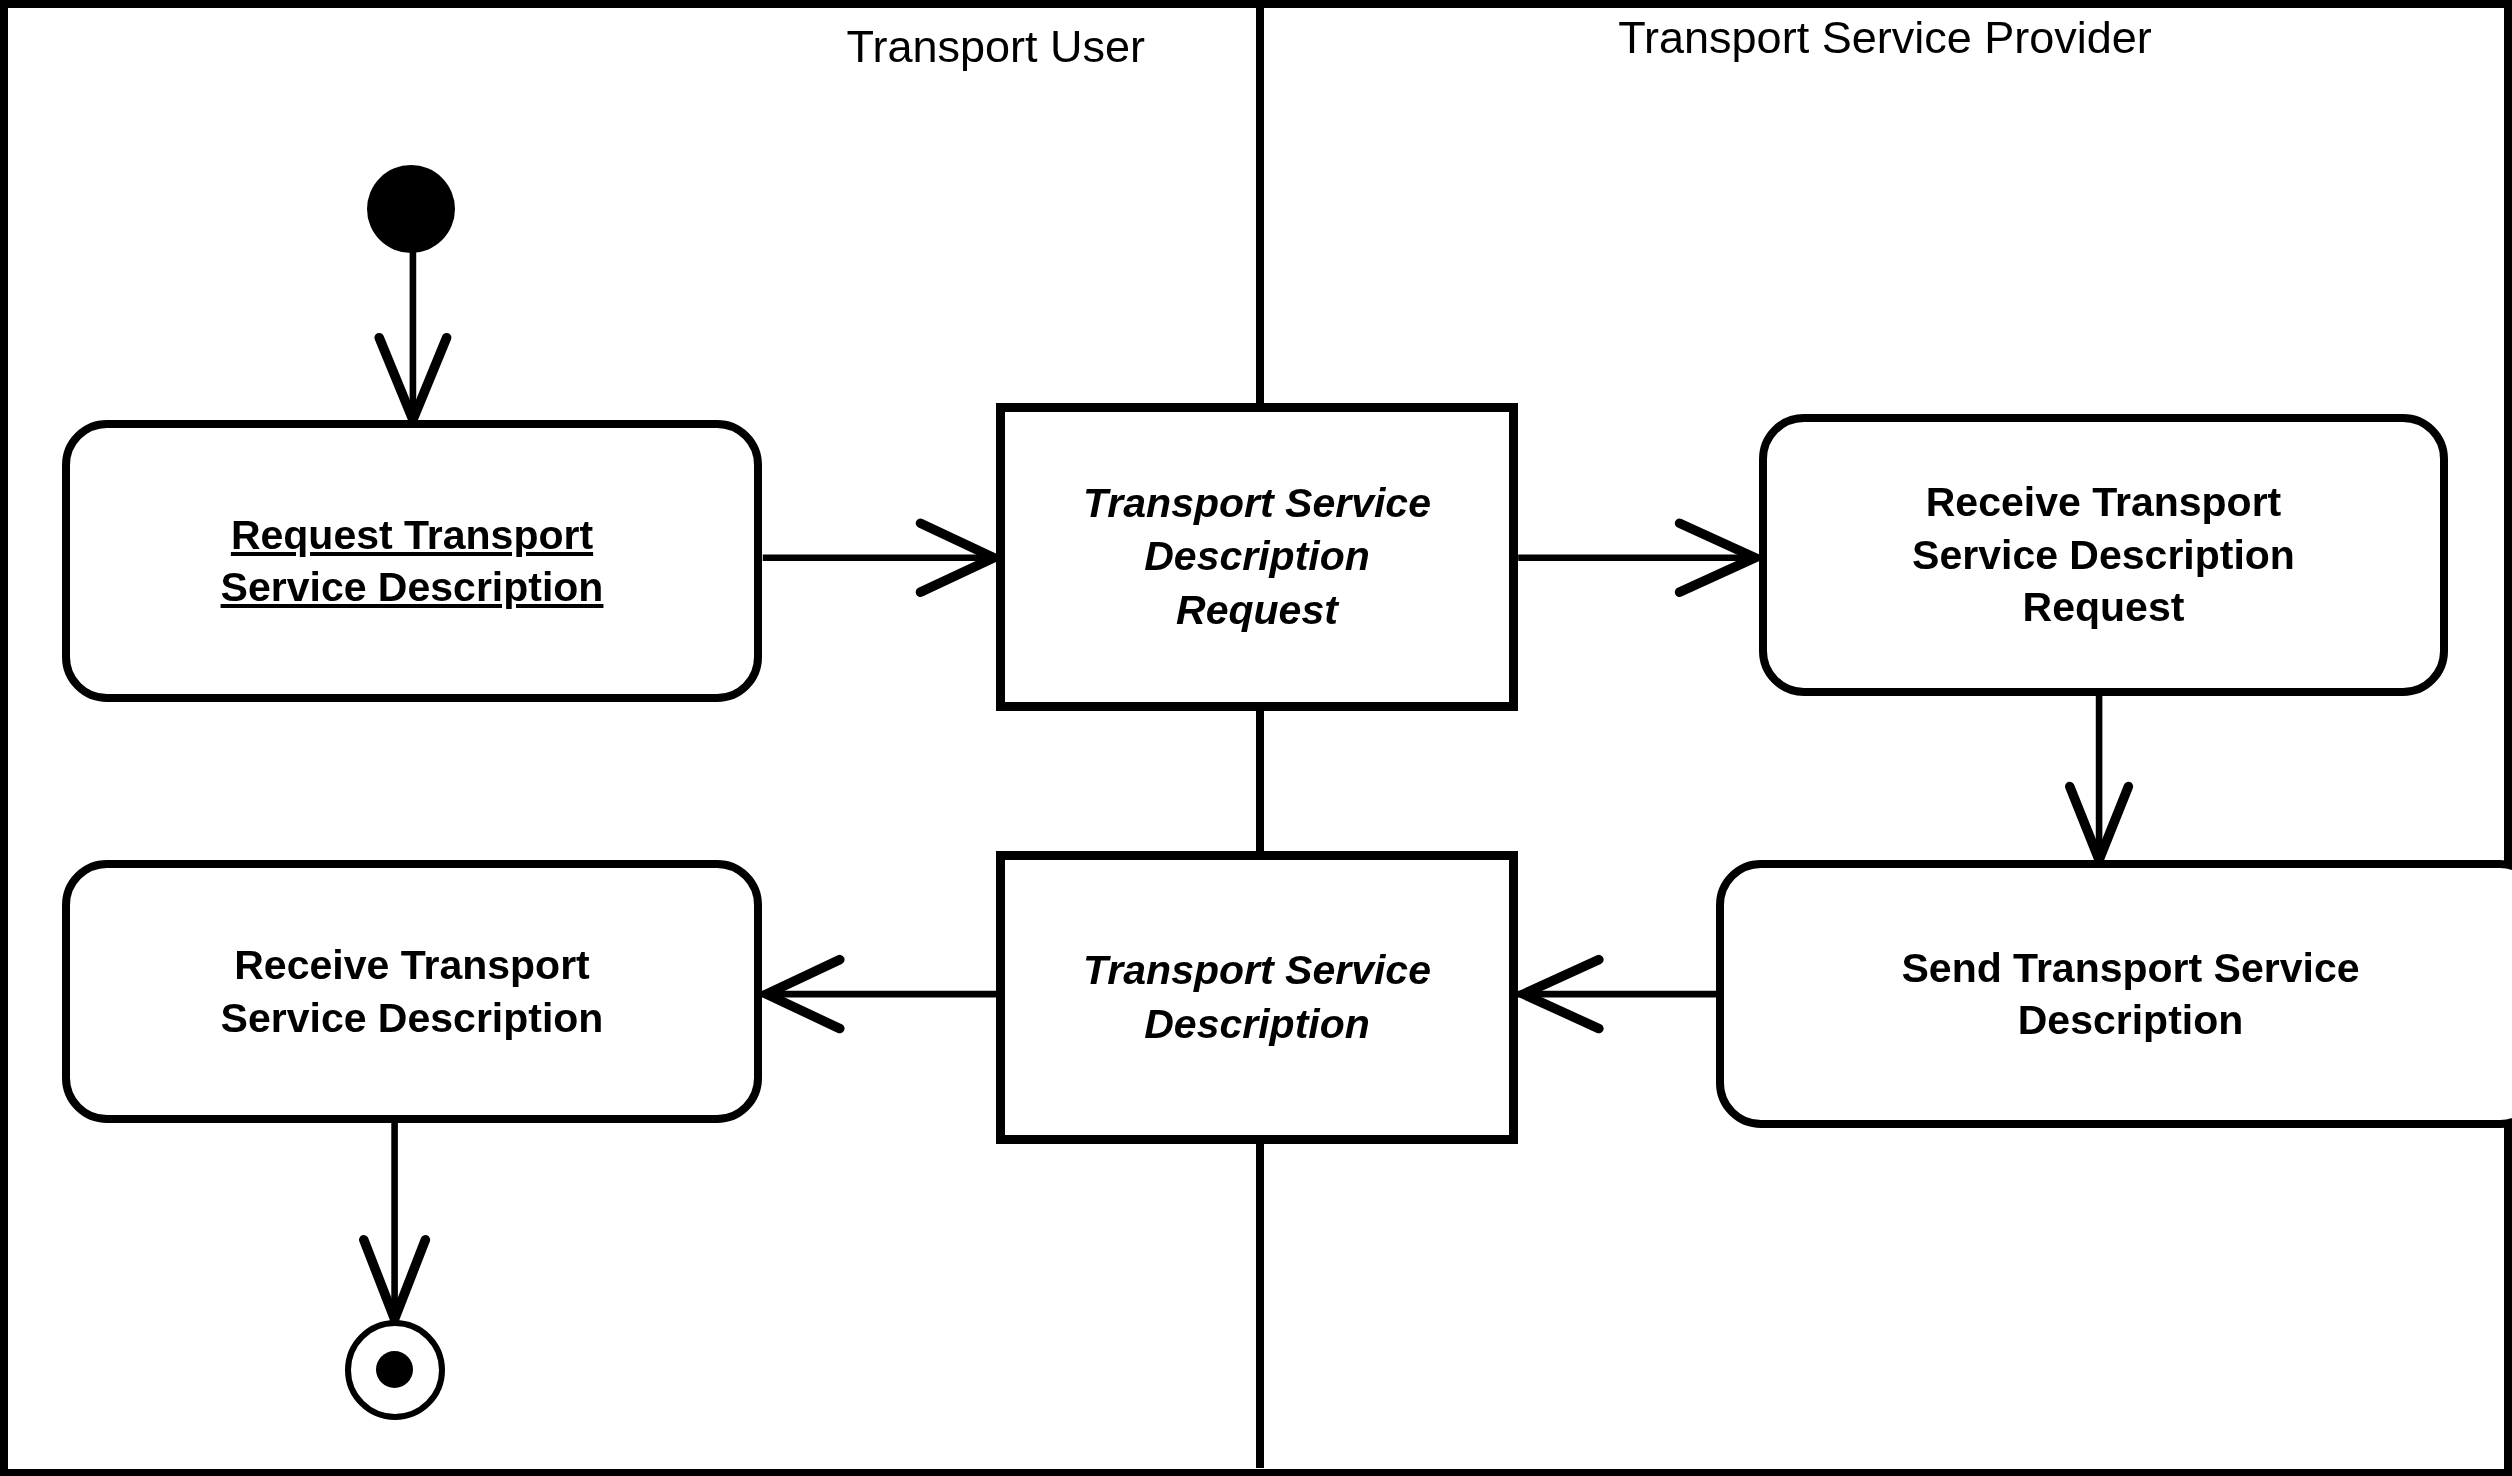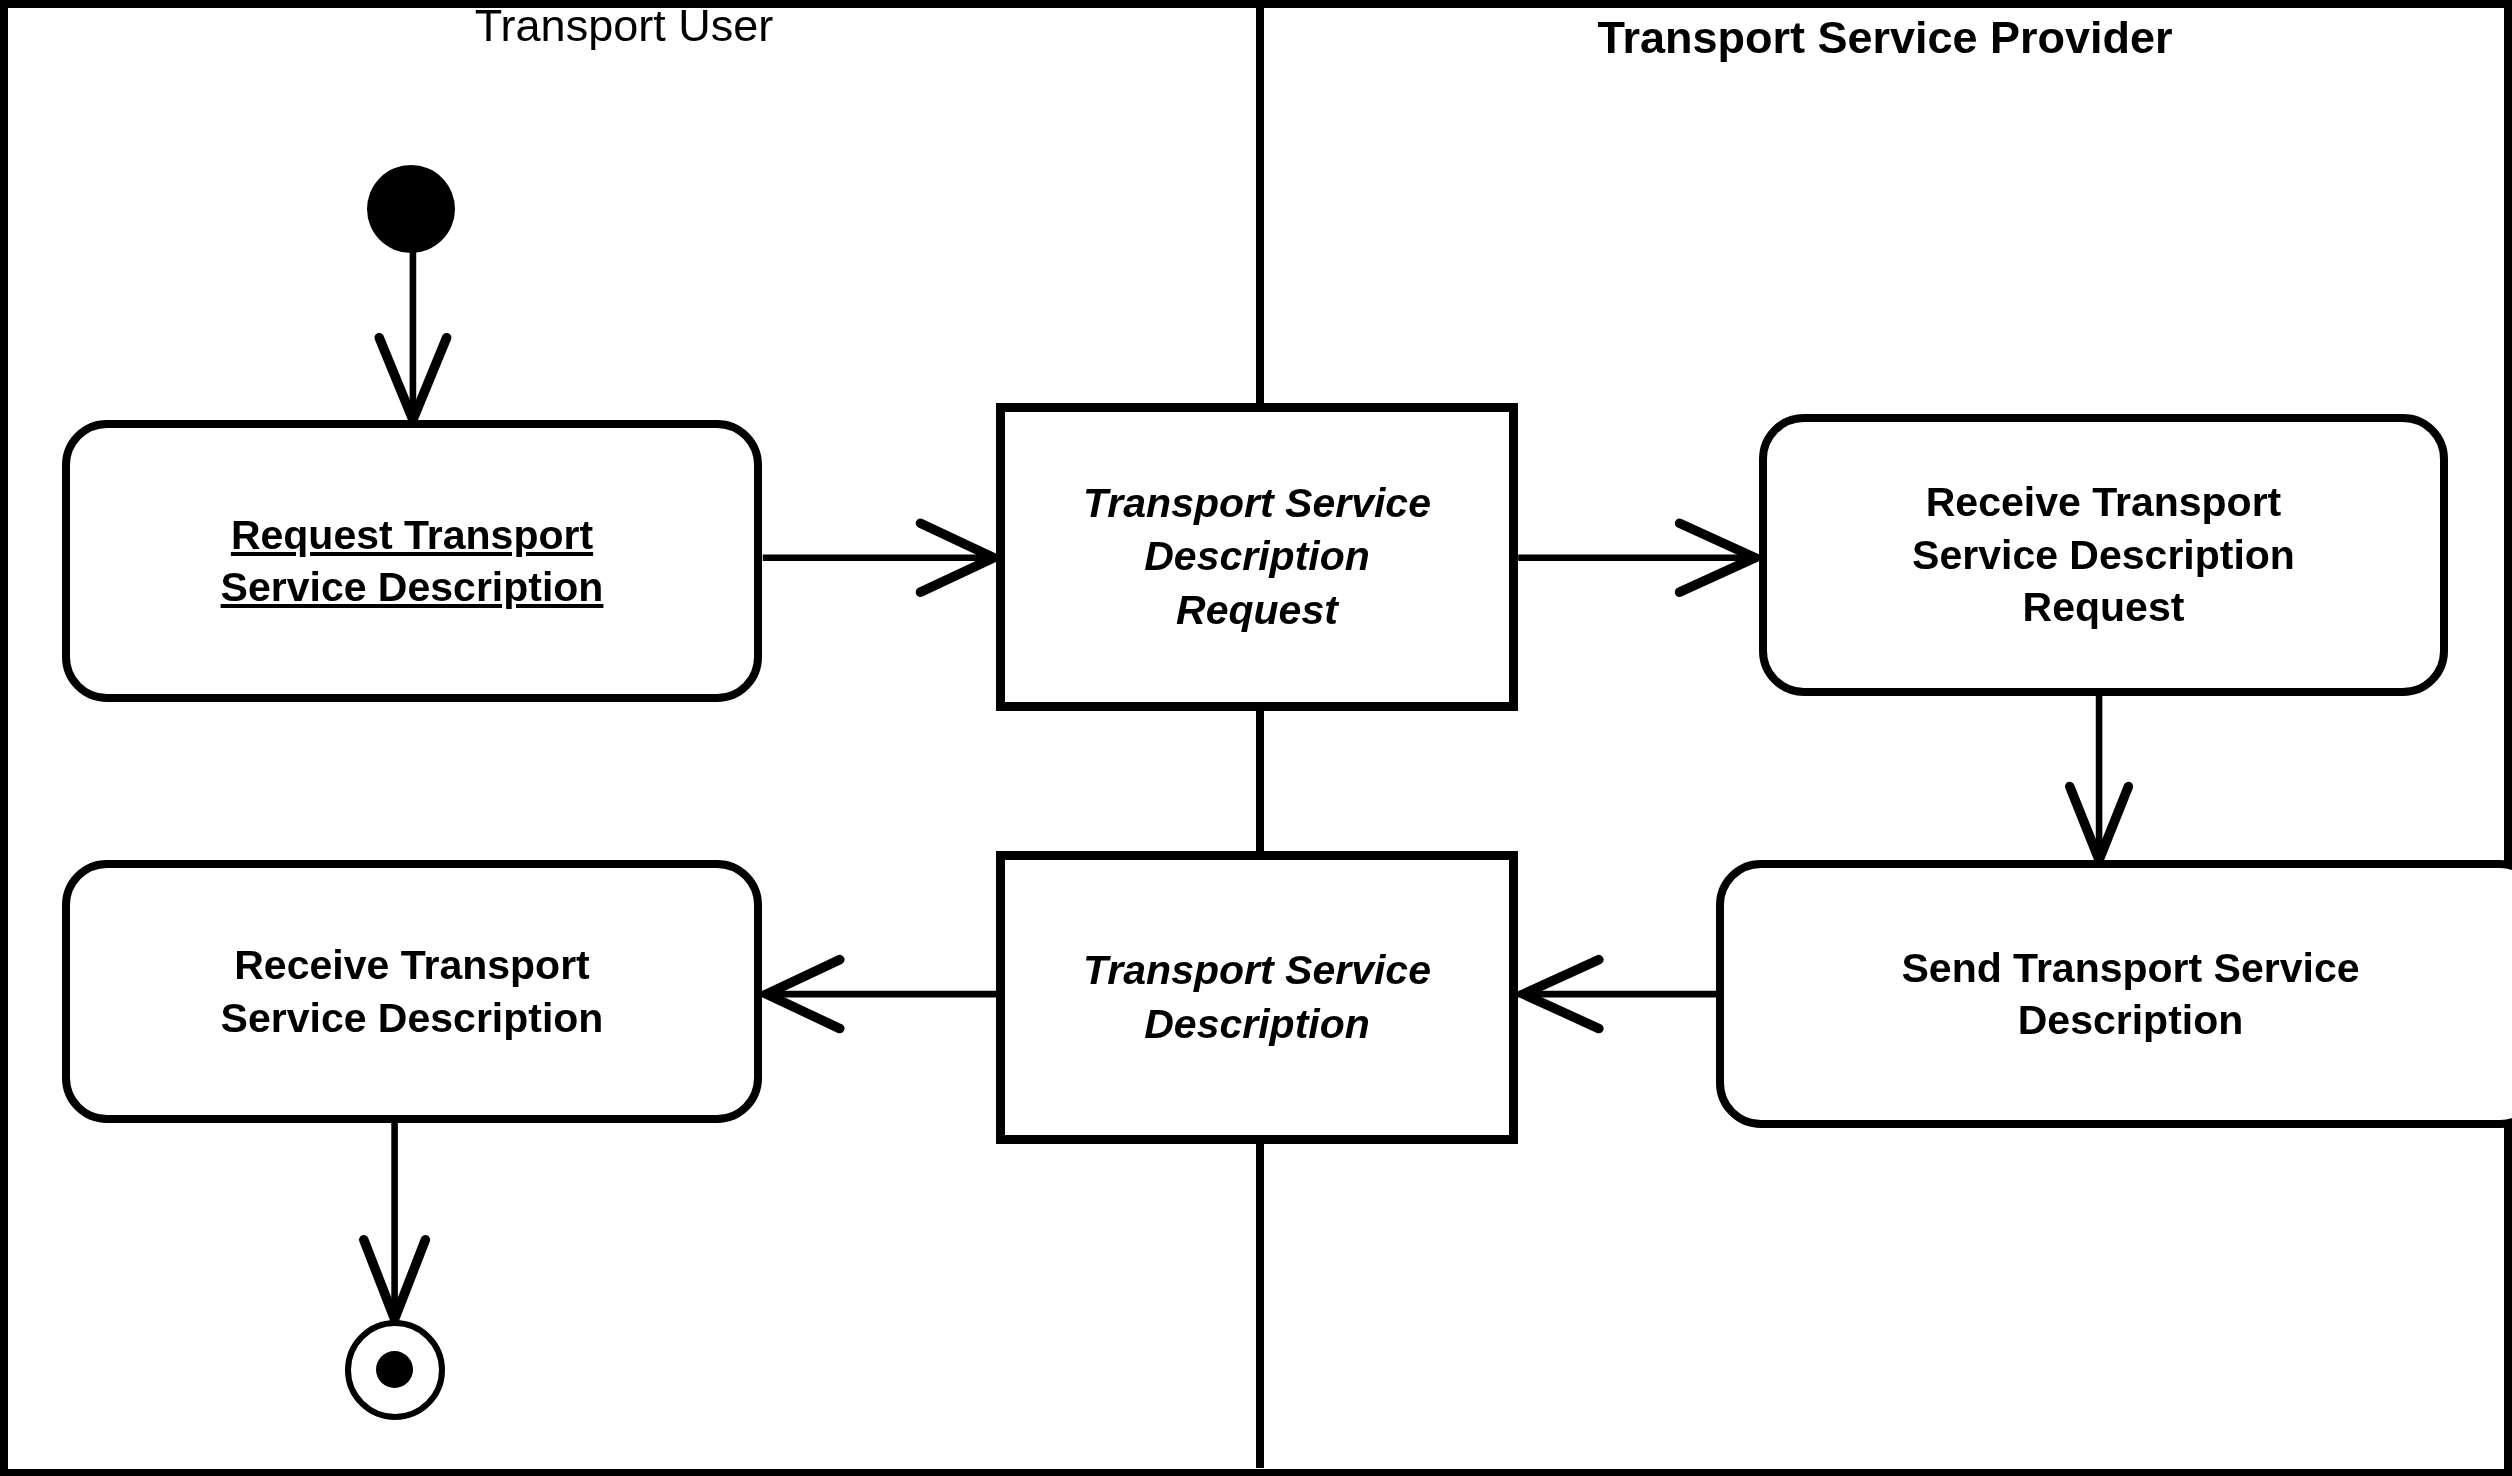--- a/index.html
+++ b/index.html
@@ -116,23 +116,23 @@
 </style>
 </head>
 <body>
 
 <div id="canvas">
 
   <div class="frame"></div>
 
   <div class="lane-divider" style="left:1256px;"></div>
 
-  <div class="lane-title" style="left:103px; top:0; width:1042px; font-size:45px;">Transport User</div>
-
-  <div class="lane-title" style="left:1313px; top:11.7px; width:1144px; font-size:45px;font-weight:bold;">Transport Service Provider</div>
+  <div class="lane-title" style="left:103px; top:21px; width:1042px; font-size:45px;text-align:right;">Transport User</div>
+
+  <div class="lane-title" style="left:1313px; top:11.7px; width:1144px; font-size:45px;">Transport Service Provider</div>
 
   <svg class="edges" viewBox="0 0 3425 2013">
 
     <g>
       <line class="edge-line" x1="563" y1="330" x2="563" y2="580"></line>
       <polyline class="edge-head" points="517,460 563,572 609,460"></polyline>
     </g>
 
     <g>
       <line class="edge-line" x1="1040" y1="760" x2="1360" y2="760"></line>

